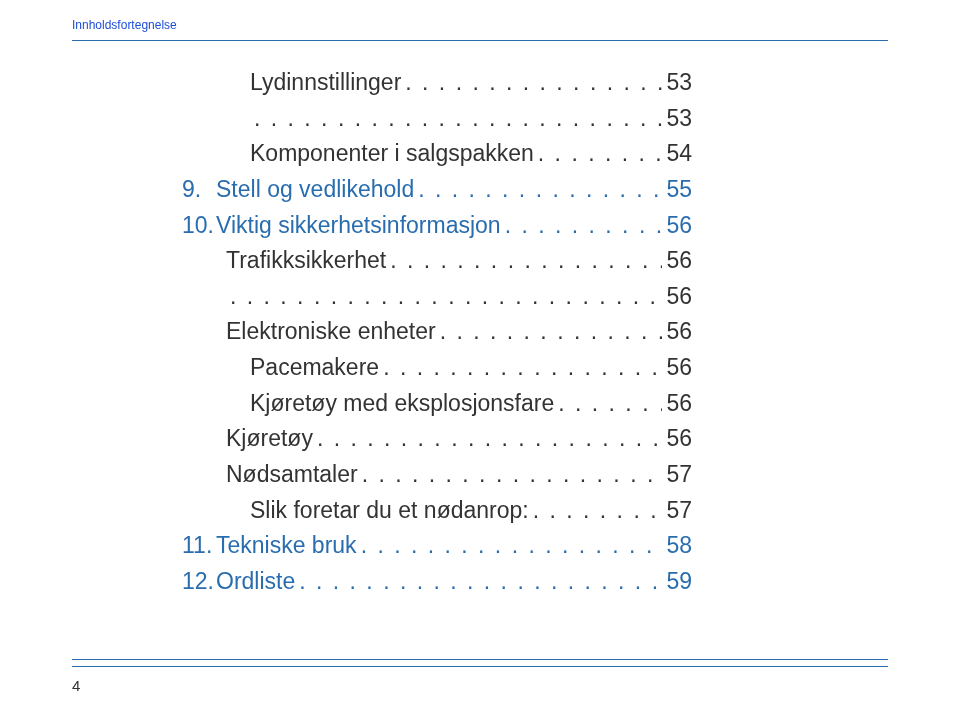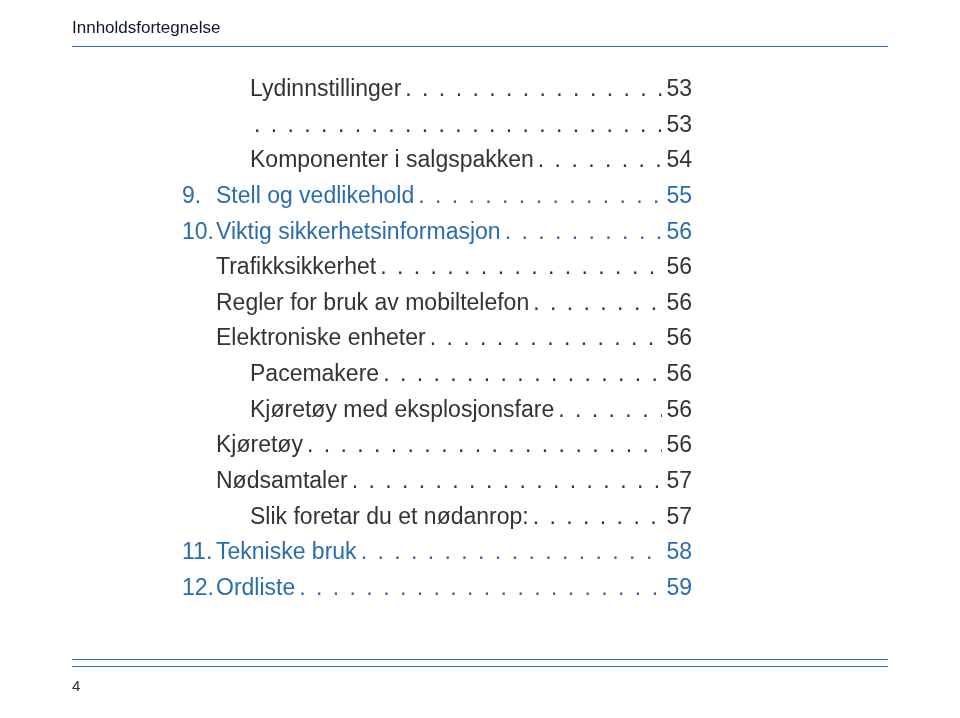--- a/index.html
+++ b/index.html
@@ -9,22 +9,22 @@
     height: 718px;
     font-family: Arial, Helvetica, sans-serif;
     background: #fff;
     color: #333;
     position: relative;
   }
   .page {
     padding: 18px 72px 0 72px;
   }
   .header-title {
-    color: #0f172a;
-    font-size: 17px;
+    color: #1d4ed8;
+    font-size: 12px;
     margin-bottom: 8px;
     font-weight: normal;
   }
   .hr-top {
     border: none;
     border-top: 1.5px solid #2a6daf;
     margin: 0 0 24px 0;
   }
   .toc {
     margin-left: 110px;
@@ -52,21 +52,21 @@
     color: #333;
     margin: 0 4px;
   }
   .dots.blue { color: #2a6daf; }
   .page-ref {
     flex-shrink: 0;
     min-width: 24px;
     text-align: left;
   }
   .blue { color: #2a6daf; }
-  .indent-1 { margin-left: 34px; }
+  .indent-1 { margin-left: 44px; }
   .indent-2 { margin-left: 68px; }
   .toc-container { width: 510px; }
   .footer-area {
     position: absolute;
     left: 72px;
     right: 72px;
     bottom: 24px;
   }
   .hr-bottom {
     border: none;
@@ -117,21 +117,20 @@
           <span class="toc-label blue">Viktig sikkerhetsinformasjon</span>
           <span class="dots blue">. . . . . . . . . . . . . . . . . . . . . . . . . . . . . . . . . . . . . . . . . . . . . . . . . . . . . . . . . . . . . . . . . . . . . . .</span>
           <span class="page-ref blue">56</span>
         </div>
         <div class="toc-row indent-1">
           <span class="toc-label">Trafikksikkerhet</span>
           <span class="dots">. . . . . . . . . . . . . . . . . . . . . . . . . . . . . . . . . . . . . . . . . . . . . . . . . . . . . . . . . . . . . . . . . . . . . . .</span>
           <span class="page-ref">56</span>
         </div>
         <div class="toc-row indent-1">
-          <span class="toc-label">Regler for bruk av mobiltelefon</span>
           <span class="dots">. . . . . . . . . . . . . . . . . . . . . . . . . . . . . . . . . . . . . . . . . . . . . . . . . . . . . . . . . . . . . . . . . . . . . . .</span>
           <span class="page-ref">56</span>
         </div>
         <div class="toc-row indent-1">
           <span class="toc-label">Elektroniske enheter</span>
           <span class="dots">. . . . . . . . . . . . . . . . . . . . . . . . . . . . . . . . . . . . . . . . . . . . . . . . . . . . . . . . . . . . . . . . . . . . . . .</span>
           <span class="page-ref">56</span>
         </div>
         <div class="toc-row indent-2">
           <span class="toc-label">Pacemakere</span>

